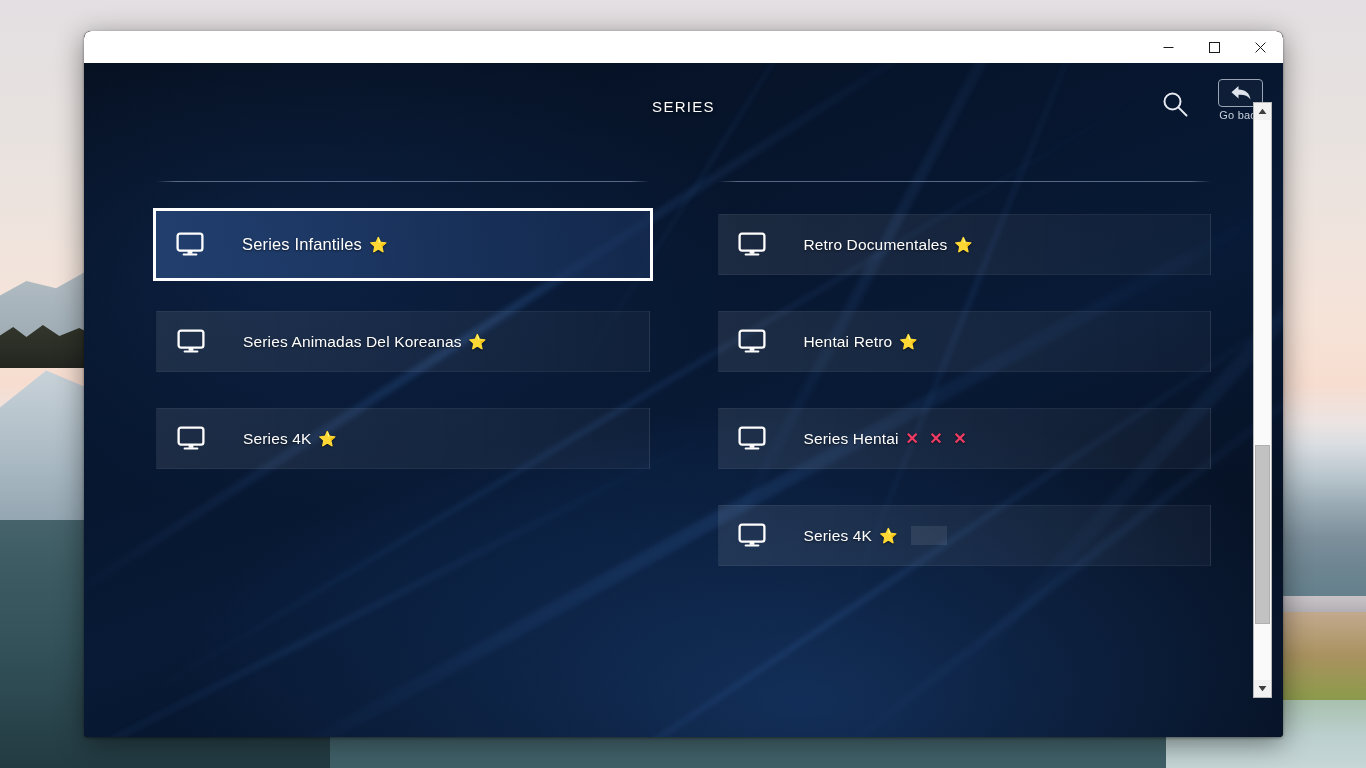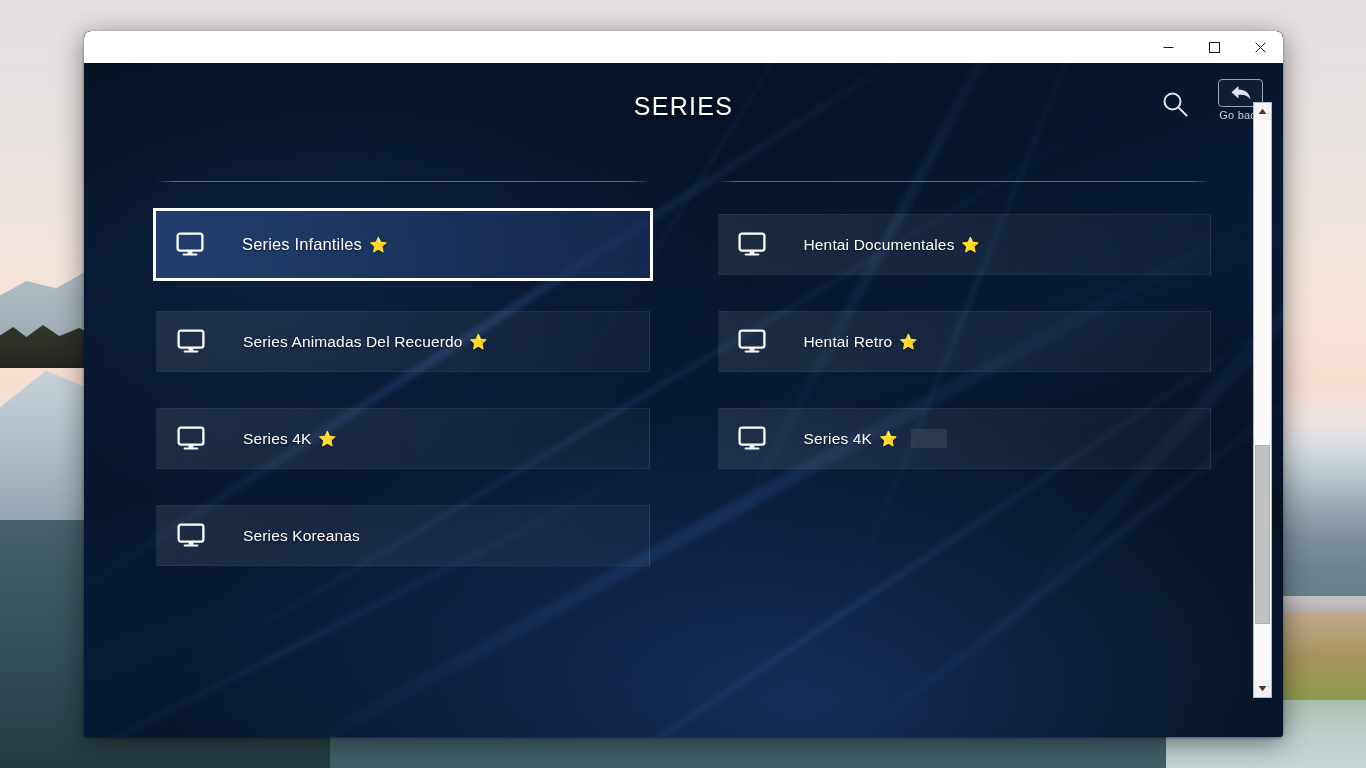--- a/index.html
+++ b/index.html
@@ -99,21 +99,21 @@
   .ray.r8 { left:700px;  top:300px; width:900px;  height:16px; transform:rotate(-48deg); opacity:.22; }
   .ray.r9 { left:330px;  top:60px;  width:640px;  height:4px;  transform:rotate(-58deg); opacity:.28; }
   .ray.r10{ left:620px;  top:470px; width:820px;  height:9px;  transform:rotate(-38deg); opacity:.26; }
 
   
   #header {
     position:absolute; left:0; top:0; width:100%; height:86px;
     display:flex; align-items:center; justify-content:center; z-index:5;
   }
   #page-title {
-    color:#ffffff; font-size:25px; letter-spacing:1.3px; font-weight:400;
+    color:#ffffff; font-size:15px; letter-spacing:1.3px; font-weight:400;
     text-shadow:0 1px 4px rgba(0,0,0,.7);
   }
   #header-actions {
     position:absolute; right:20px; top:16px;
     display:flex; align-items:flex-start; gap:28px;
   }
   #search-icon { margin-top:10px; cursor:pointer; }
   #goback {
     display:flex; flex-direction:column; align-items:center; gap:2px; cursor:pointer;
   }
@@ -266,78 +266,79 @@
               </div>
               <div class="item">
                 <span class="mon">
                   <svg width="28" height="25" viewBox="0 0 28 25" aria-hidden="true">
                     <rect x="1.6" y="1.6" width="24.8" height="17" rx="2.4" ry="2.4" fill="none" stroke="#ffffff" stroke-width="2.3"></rect>
                     <rect x="11.6" y="18.6" width="4.8" height="3.2" fill="#ffffff"></rect>
                     <rect x="6.6" y="21.4" width="14.8" height="2.2" rx="1" fill="#ffffff"></rect>
                   </svg>
                 </span>
                 <span class="label">
-                  <span>Series Animadas Del Recuerdo</span>
+                  <span>Series Animadas Del Koreanas</span>
                   <span class="star">⭐</span>
                 </span>
               </div>
               <div class="item">
                 <span class="mon">
                   <svg width="28" height="25" viewBox="0 0 28 25" aria-hidden="true">
                     <rect x="1.6" y="1.6" width="24.8" height="17" rx="2.4" ry="2.4" fill="none" stroke="#ffffff" stroke-width="2.3"></rect>
                     <rect x="11.6" y="18.6" width="4.8" height="3.2" fill="#ffffff"></rect>
                     <rect x="6.6" y="21.4" width="14.8" height="2.2" rx="1" fill="#ffffff"></rect>
                   </svg>
                 </span>
                 <span class="label">
                   <span>Series 4K</span>
                   <span class="star">⭐</span>
-                </span>
-              </div>
-              <div class="item">
-                <span class="mon">
-                  <svg width="28" height="25" viewBox="0 0 28 25" aria-hidden="true">
-                    <rect x="1.6" y="1.6" width="24.8" height="17" rx="2.4" ry="2.4" fill="none" stroke="#ffffff" stroke-width="2.3"></rect>
-                    <rect x="11.6" y="18.6" width="4.8" height="3.2" fill="#ffffff"></rect>
-                    <rect x="6.6" y="21.4" width="14.8" height="2.2" rx="1" fill="#ffffff"></rect>
-                  </svg>
-                </span>
-                <span class="label">
-                  <span>Series Koreanas</span>
                 </span>
               </div>
             </div>
         </div>
         <div class="col right">
           <div class="col-sep"></div>
           <div class="col-items" id="right-items">
               <div class="item">
                 <span class="mon">
                   <svg width="28" height="25" viewBox="0 0 28 25" aria-hidden="true">
                     <rect x="1.6" y="1.6" width="24.8" height="17" rx="2.4" ry="2.4" fill="none" stroke="#ffffff" stroke-width="2.3"></rect>
                     <rect x="11.6" y="18.6" width="4.8" height="3.2" fill="#ffffff"></rect>
                     <rect x="6.6" y="21.4" width="14.8" height="2.2" rx="1" fill="#ffffff"></rect>
                   </svg>
                 </span>
                 <span class="label">
-                  <span>Hentai Documentales</span>
+                  <span>Retro Documentales</span>
                   <span class="star">⭐</span>
                 </span>
               </div>
               <div class="item">
                 <span class="mon">
                   <svg width="28" height="25" viewBox="0 0 28 25" aria-hidden="true">
                     <rect x="1.6" y="1.6" width="24.8" height="17" rx="2.4" ry="2.4" fill="none" stroke="#ffffff" stroke-width="2.3"></rect>
                     <rect x="11.6" y="18.6" width="4.8" height="3.2" fill="#ffffff"></rect>
                     <rect x="6.6" y="21.4" width="14.8" height="2.2" rx="1" fill="#ffffff"></rect>
                   </svg>
                 </span>
                 <span class="label">
                   <span>Hentai Retro</span>
                   <span class="star">⭐</span>
+                </span>
+              </div>
+              <div class="item">
+                <span class="mon">
+                  <svg width="28" height="25" viewBox="0 0 28 25" aria-hidden="true">
+                    <rect x="1.6" y="1.6" width="24.8" height="17" rx="2.4" ry="2.4" fill="none" stroke="#ffffff" stroke-width="2.3"></rect>
+                    <rect x="11.6" y="18.6" width="4.8" height="3.2" fill="#ffffff"></rect>
+                    <rect x="6.6" y="21.4" width="14.8" height="2.2" rx="1" fill="#ffffff"></rect>
+                  </svg>
+                </span>
+                <span class="label">
+                  <span>Series Hentai</span>
+                  <span class="xmark">✕ ✕ ✕</span>
                 </span>
               </div>
               <div class="item">
                 <span class="mon">
                   <svg width="28" height="25" viewBox="0 0 28 25" aria-hidden="true">
                     <rect x="1.6" y="1.6" width="24.8" height="17" rx="2.4" ry="2.4" fill="none" stroke="#ffffff" stroke-width="2.3"></rect>
                     <rect x="11.6" y="18.6" width="4.8" height="3.2" fill="#ffffff"></rect>
                     <rect x="6.6" y="21.4" width="14.8" height="2.2" rx="1" fill="#ffffff"></rect>
                   </svg>
                 </span>

